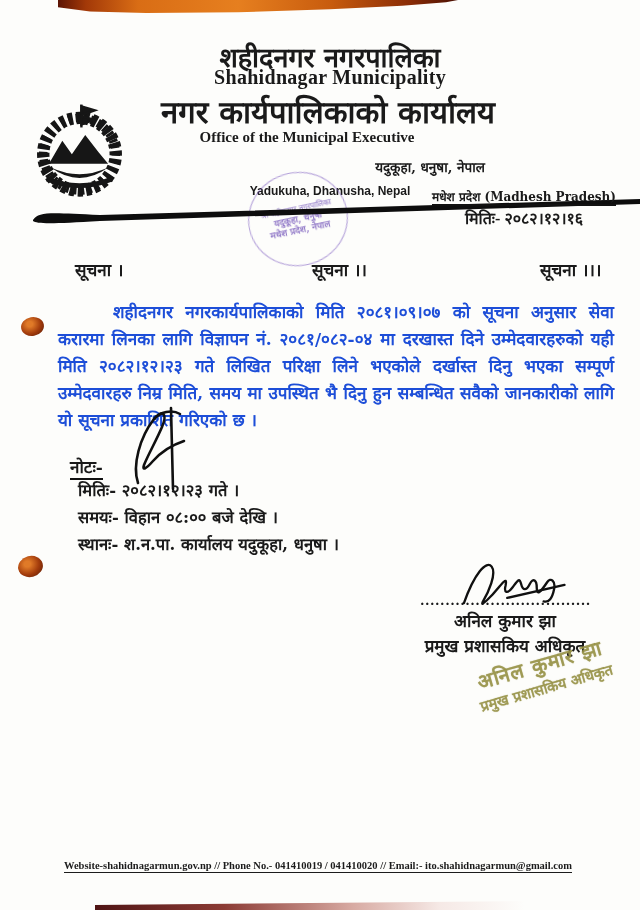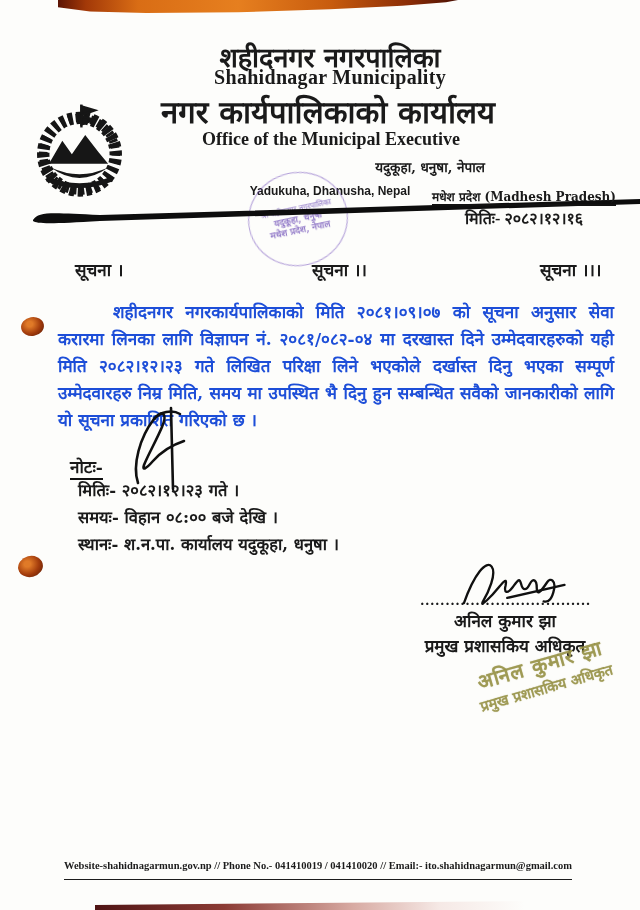--- a/index.html
+++ b/index.html
@@ -28,21 +28,21 @@
   .bottom-wedge{
     left:95px;top:901px;width:430px;height:9px;
     background:linear-gradient(to right, rgba(70,8,8,0.95) 0%, rgba(120,25,18,0.85) 30%, rgba(170,70,55,0.45) 60%, rgba(210,140,130,0.18) 80%, rgba(230,190,185,0) 100%);
     clip-path:polygon(0 45%,100% 0,100% 100%,0 100%);
   }
 
   
   .h-np1{left:30px;top:38px;width:600px;font-size:27px;font-weight:700;}
   .h-en1{left:30px;top:66px;width:600px;font-size:20px;font-weight:700;letter-spacing:.3px;}
   .h-np2{left:25px;top:90px;width:606px;font-size:31px;font-weight:700;}
-  .h-en2{left:0px;top:129px;width:614px;font-size:18px;font-weight:700;padding-left:24px;}
+  .h-en2{left:0px;top:129px;width:614px;font-size:15px;font-weight:700;}
   .h-np3{left:350px;top:158px;width:160px;font-size:13.5px;font-weight:700;}
   .h-en3{left:30px;top:184px;width:600px;font-size:12px;font-weight:700;font-family:"Liberation Sans",sans-serif;}
   .province{left:428px;top:188px;width:192px;font-size:12px;font-weight:700;z-index:5;}
   .province span{border-bottom:2.5px solid #111;padding-bottom:0;}
   .date-line{left:428px;top:207px;width:192px;font-size:16px;font-weight:700;z-index:5;font-family:Liberation Serif, serif;}
 
   
   .logo{left:22px;top:95px;width:115px;height:105px;}
 
   
@@ -93,21 +93,21 @@
     text-align:center;
     text-shadow:0 0 1px rgba(150,146,70,0.5);
   }
   .ink-stamp .l1{font-size:20px;font-weight:700;letter-spacing:1px;}
   .ink-stamp .l2{font-size:14.5px;font-weight:700;}
 
   
   .footer{
     left:0;top:860px;width:636px;font-size:10.5px;font-weight:700;color:#1c1c1c;
   }
-  .footer span{border-bottom:1.6px solid #1c1c1c;padding-bottom:8px;font-family:Liberation Serif, serif;}
+  .footer span{border-bottom:1.6px solid #1c1c1c;padding-bottom:1px;font-family:Liberation Serif, serif;}
 </style>
 </head>
 <body>
 
 <div class="abs top-band"></div>
 <div class="abs blob blob1"></div>
 <div class="abs blob blob2"></div>
 <div class="abs bottom-wedge"></div>
 
 <div class="abs logo">

